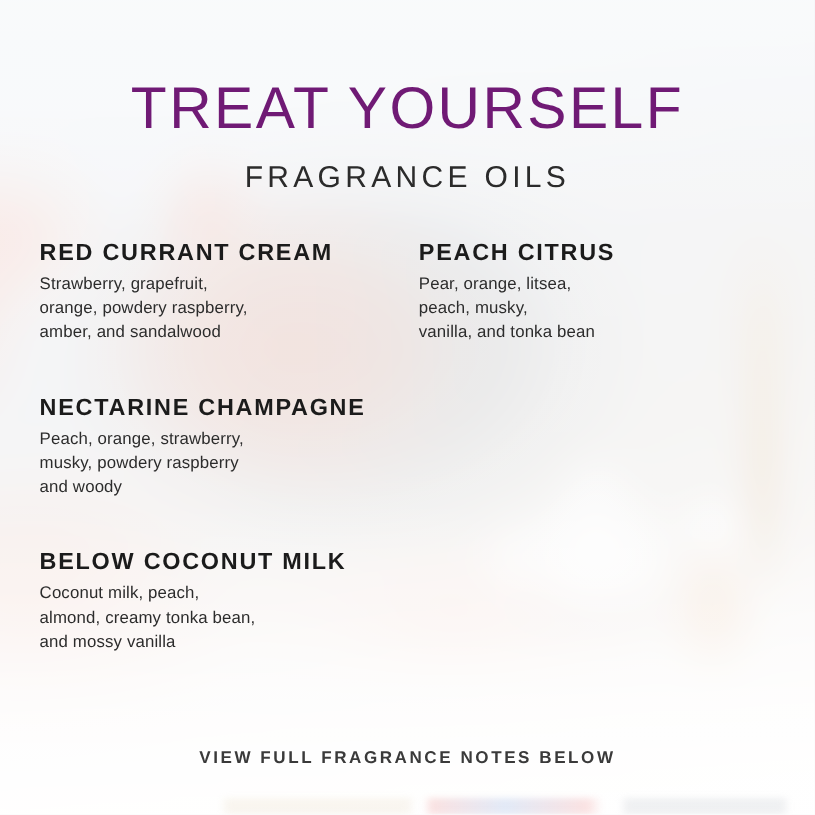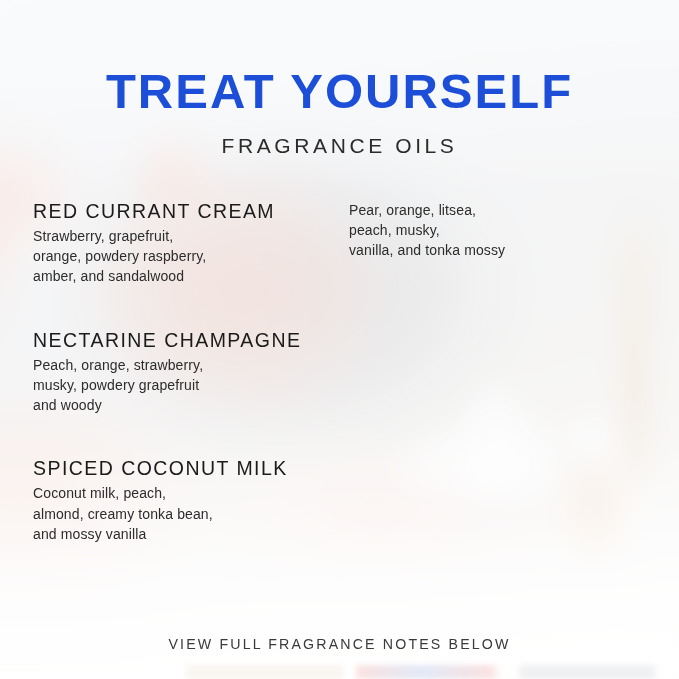--- a/index.html
+++ b/index.html
@@ -241,28 +241,28 @@
     position: absolute;
     top: 66px;
     left: 0;
     right: 0;
     text-align: center;
   }
   .title {
     margin: 0;
     font-size: 49px;
     line-height: 1.04;
-    font-weight: 700;
+    font-weight: 400;
     letter-spacing: 2.0px;
-    color: #1d4ed8;
+    color: #701a75;
     white-space: nowrap;
   }
   .subtitle {
     margin: 17px 0 0 0;
-    font-size: 21px;
+    font-size: 25px;
     font-weight: 400;
     letter-spacing: 3.6px;
     color: #2b2b2b;
     white-space: nowrap;
   }
 
   .columns {
     position: absolute;
     top: 200px;
     left: 33px;
@@ -274,21 +274,21 @@
     width: 50%;
   }
   .col-right { padding-left: 6px; }
 
   .scent {
     margin-bottom: 20px;
   }
   .scent-name {
     margin: 0 0 3px 0;
     font-size: 19.5px;
-    font-weight: 400;
+    font-weight: 700;
     letter-spacing: 1.45px;
     color: #1b1b1b;
     white-space: nowrap;
   }
   .scent-notes {
     margin: 0;
     font-size: 14px;
     line-height: 1.445;
     font-weight: 400;
     letter-spacing: 0.12px;
@@ -301,23 +301,23 @@
   .blk-2 { margin-top: 42px; }
   .blk-3 { margin-top: 42px; }
 
   .footer {
     position: absolute;
     left: 0; right: 0;
     top: 624px;
     text-align: center;
   }
   .footer-text {
-    margin: 12px;
+    margin: 0;
     font-size: 14.2px;
-    font-weight: 400;
+    font-weight: 700;
     letter-spacing: 2.15px;
     color: #3a3a3a;
     white-space: nowrap;
   }
 </style>
 </head>
 <body>
 
 <div class="poster">
 
@@ -359,39 +359,40 @@
         <div class="scent blk-1">
           <h2 class="scent-name">RED CURRANT CREAM</h2>
           <p class="scent-notes">Strawberry, grapefruit,
 orange, powdery raspberry,
 amber, and sandalwood</p>
         </div>
 
         <div class="scent blk-2">
           <h2 class="scent-name">NECTARINE CHAMPAGNE</h2>
           <p class="scent-notes">Peach, orange, strawberry,
-musky, powdery grapefruit
+musky, powdery raspberry
 and woody</p>
         </div>
 
         <div class="scent blk-3">
-          <h2 class="scent-name">SPICED COCONUT MILK</h2>
+          <h2 class="scent-name">BELOW COCONUT MILK</h2>
           <p class="scent-notes">Coconut milk, peach,
 almond, creamy tonka bean,
 and mossy vanilla</p>
         </div>
 
       </div>
 
       <div class="col col-right">
 
         <div class="scent blk-1">
+          <h2 class="scent-name">PEACH CITRUS</h2>
           <p class="scent-notes">Pear, orange, litsea,
 peach, musky,
-vanilla, and tonka mossy</p>
+vanilla, and tonka bean</p>
         </div>
 
         <div class="scent blk-2">
         </div>
 
 
       </div>
 
     </div>
 

